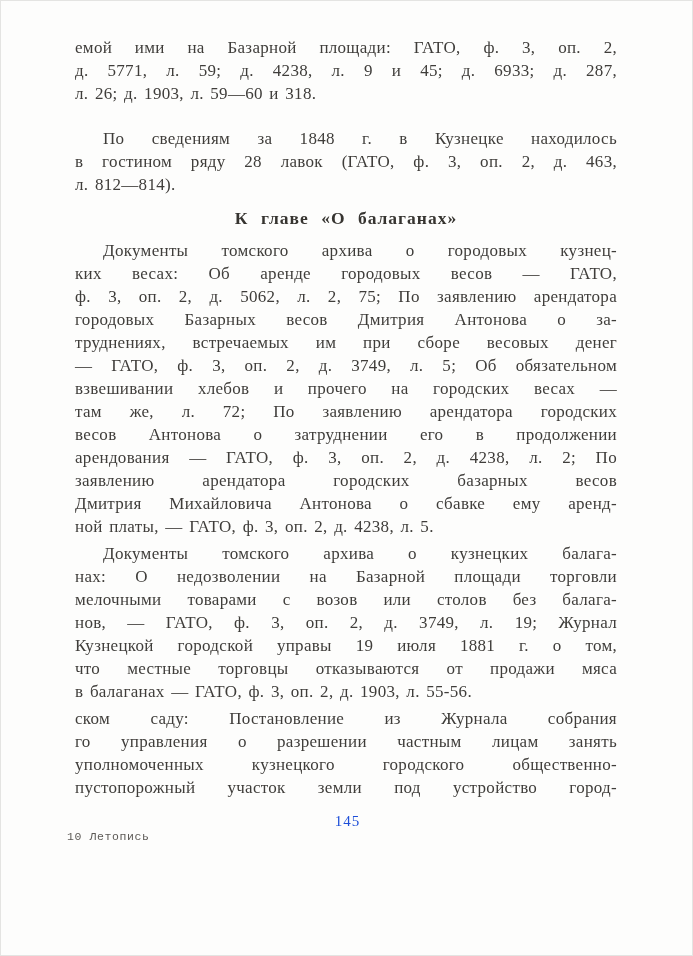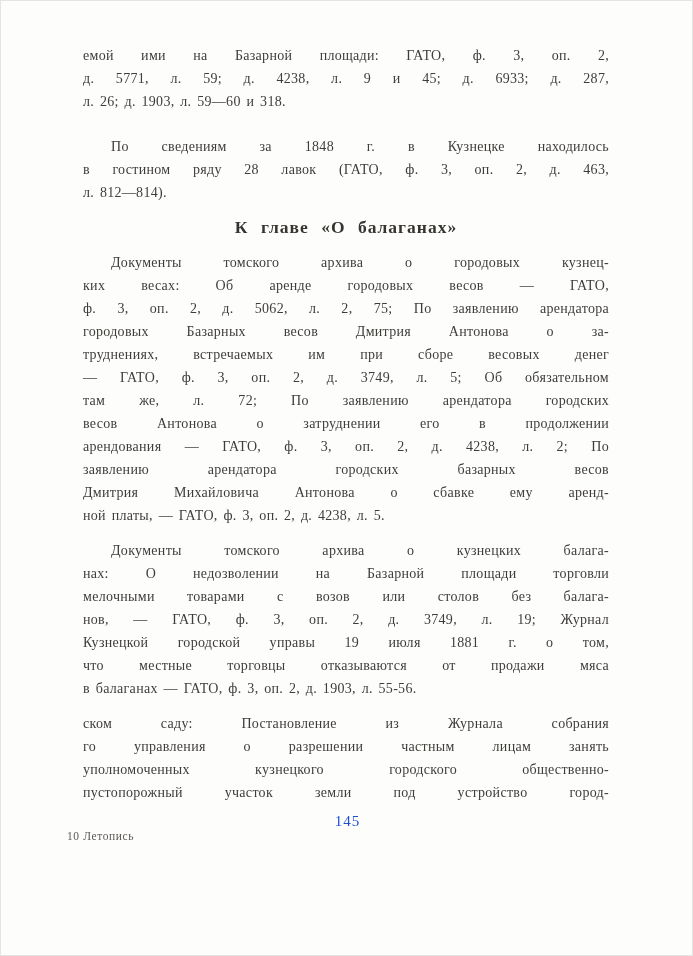--- a/index.html
+++ b/index.html
@@ -18,22 +18,22 @@
     font-family: "Liberation Serif", "DejaVu Serif", serif;
     color: #3f3d3a;
   }
   .text-block {
     position: absolute;
     left: 70px;
     top: 31px;
     width: 550px;
   }
   .para {
-    margin: 12px;
-    font-size: 14px;
+    margin: 4px;
+    font-size: 17px;
     line-height: 23px;
     letter-spacing: 0.3px;
     word-spacing: 2px;
   }
   .para.spaced {
     margin-top: 22px;
   }
   .line {
     text-align: justify;
     text-align-last: justify;
@@ -67,20 +67,21 @@
     letter-spacing: 1px;
     color: #1d4ed8;
   }
   .signature {
     position: absolute;
     left: 66px;
     top: 829px;
     font-size: 11.5px;
     letter-spacing: 0.6px;
     color: #5c5955;
+    font-family: Liberation Mono, monospace;
   }
 </style>
 </head>
 <body>
 
 <div class="page">
   <div class="text-block">
       <div class="para">
         <div class="line">емой ими на Базарной площади: ГАТО, ф. 3, оп. 2,</div>
         <div class="line">д. 5771, л. 59; д. 4238, л. 9 и 45; д. 6933; д. 287,</div>
@@ -92,20 +93,21 @@
         <div class="line last">л. 812—814).</div>
       </div>
       <div class="heading">К главе «О балаганах»</div>
       <div class="para">
         <div class="line first-indent">Документы томского архива о городовых кузнец-</div>
         <div class="line">ких весах: Об аренде городовых весов — ГАТО,</div>
         <div class="line">ф. 3, оп. 2, д. 5062, л. 2, 75; По заявлению арендатора</div>
         <div class="line">городовых Базарных весов Дмитрия Антонова о за-</div>
         <div class="line">труднениях, встречаемых им при сборе весовых денег</div>
         <div class="line">— ГАТО, ф. 3, оп. 2, д. 3749, л. 5; Об обязательном</div>
+        <div class="line">взвешивании хлебов и прочего на городских весах —</div>
         <div class="line">там же, л. 72; По заявлению арендатора городских</div>
         <div class="line">весов Антонова о затруднении его в продолжении</div>
         <div class="line">арендования — ГАТО, ф. 3, оп. 2, д. 4238, л. 2; По</div>
         <div class="line">заявлению арендатора городских базарных весов</div>
         <div class="line">Дмитрия Михайловича Антонова о сбавке ему аренд-</div>
         <div class="line last">ной платы, — ГАТО, ф. 3, оп. 2, д. 4238, л. 5.</div>
       </div>
       <div class="para">
         <div class="line first-indent">Документы томского архива о кузнецких балага-</div>
         <div class="line">нах: О недозволении на Базарной площади торговли</div>

